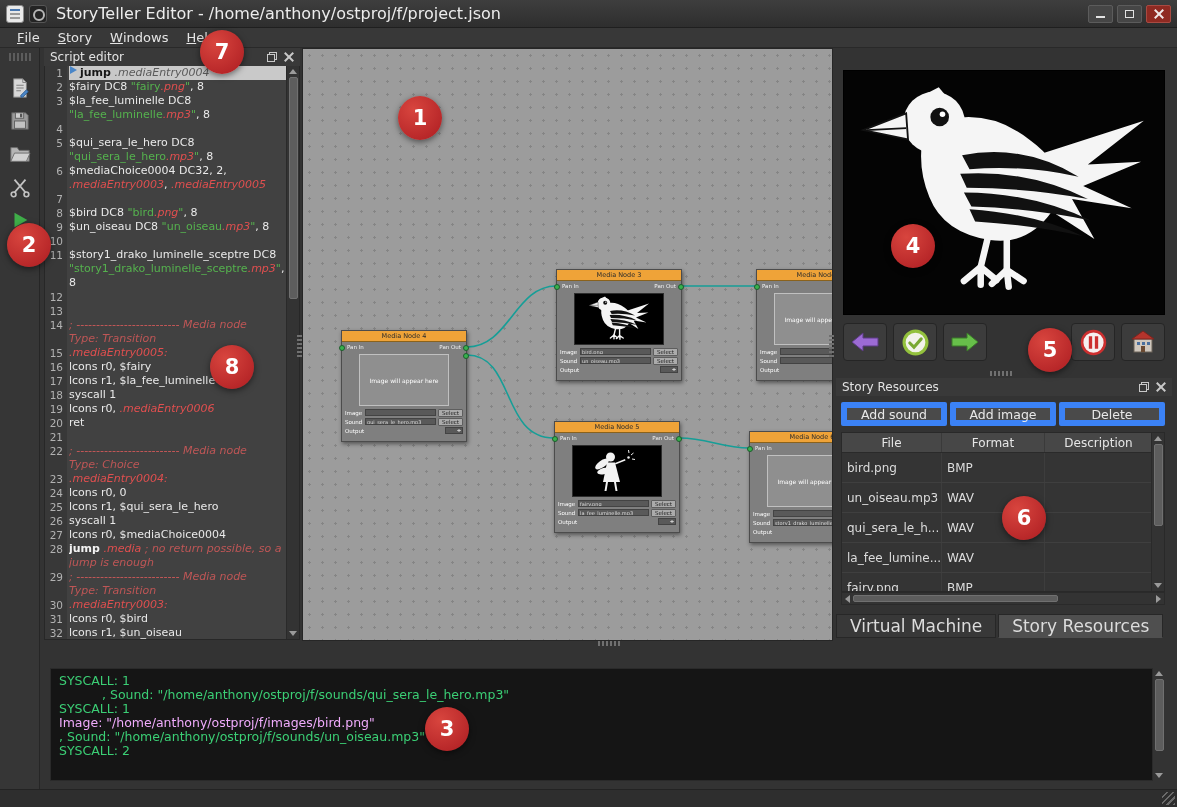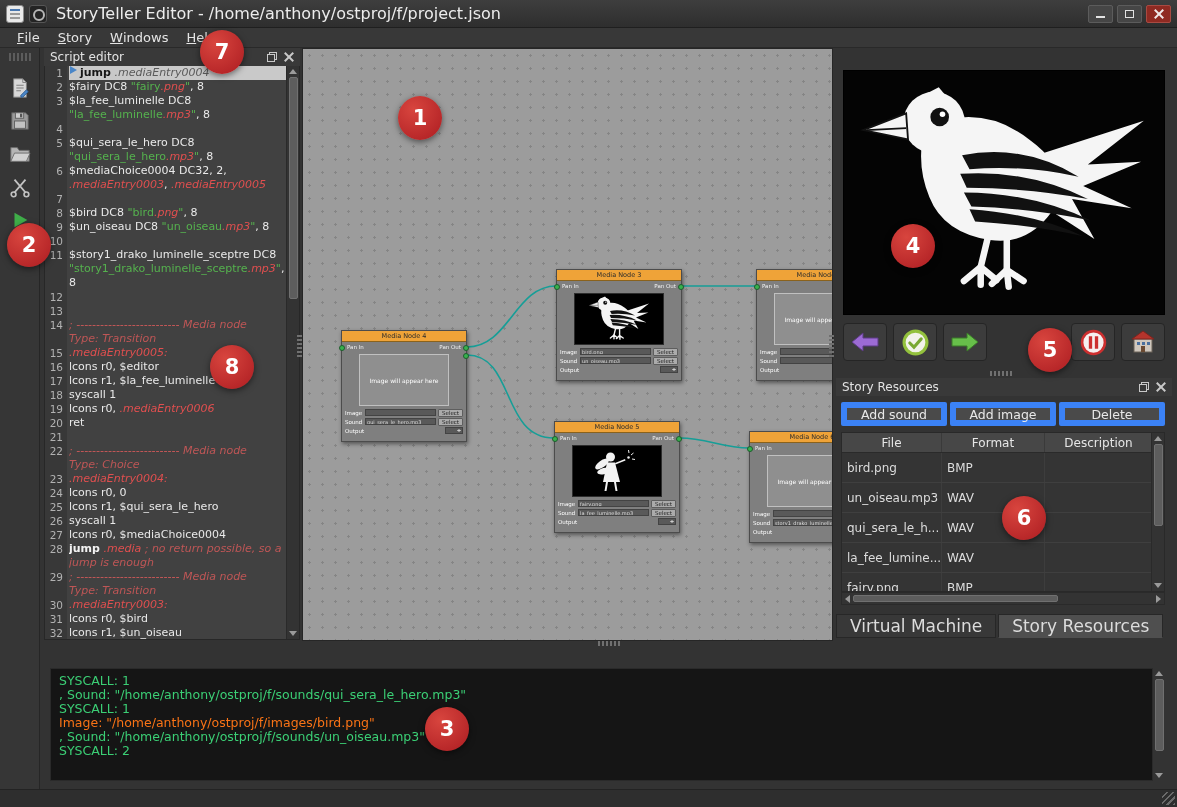--- a/index.html
+++ b/index.html
@@ -340,21 +340,21 @@
         <div class="crow"><span class="p">$un_oiseau DC8 </span><span class="s">"un_oiseau</span><span class="l">.mp3</span><span class="s">"</span><span class="p">, 8</span></div>
         <div class="crow"></div>
         <div class="crow"><span class="p">$story1_drako_luminelle_sceptre DC8</span></div>
         <div class="crow"><span class="s">"story1_drako_luminelle_sceptre</span><span class="l">.mp3</span><span class="s">"</span><span class="p">,</span></div>
         <div class="crow"><span class="p">8</span></div>
         <div class="crow"></div>
         <div class="crow"></div>
         <div class="crow"><span class="c">; -------------------------- Media node</span></div>
         <div class="crow"><span class="c">Type: Transition</span></div>
         <div class="crow"><span class="l">.mediaEntry0005:</span></div>
-        <div class="crow"><span class="p">lcons r0, $editor</span></div>
+        <div class="crow"><span class="p">lcons r0, $fairy</span></div>
         <div class="crow"><span class="p">lcons r1, $la_fee_luminelle</span></div>
         <div class="crow"><span class="p">syscall 1</span></div>
         <div class="crow"><span class="p">lcons r0, </span><span class="l">.mediaEntry0006</span></div>
         <div class="crow"><span class="p">ret</span></div>
         <div class="crow"></div>
         <div class="crow"><span class="c">; -------------------------- Media node</span></div>
         <div class="crow"><span class="c">Type: Choice</span></div>
         <div class="crow"><span class="l">.mediaEntry0004:</span></div>
         <div class="crow"><span class="p">lcons r0, 0</span></div>
         <div class="crow"><span class="p">lcons r1, $qui_sera_le_hero</span></div>
@@ -617,23 +617,23 @@
     <span class="sb-right"></span>
   </div>
   <div id="res-tabs">
     <span class="dtab">Virtual Machine</span>
     <span class="dtab active">Story Resources</span>
   </div>
 
   <div id="logs-body">
     <div id="logs-lines">
         <div class="logline" style="color: rgb(59, 207, 117);">SYSCALL: 1</div>
-        <div class="logline" style="color: rgb(59, 207, 117);">, Sound: "/home/anthony/ostproj/f/sounds/qui_sera_le_hero.mp3"</div>
+        <div class="logline" style="color: rgb(59, 207, 117); margin-left: 43px;">, Sound: "/home/anthony/ostproj/f/sounds/qui_sera_le_hero.mp3"</div>
         <div class="logline" style="color: rgb(59, 207, 117);">SYSCALL: 1</div>
-        <div class="logline" style="color: #f97316;">Image: "/home/anthony/ostproj/f/images/bird.png"</div>
+        <div class="logline" style="color: #f0abfc;">Image: "/home/anthony/ostproj/f/images/bird.png"</div>
         <div class="logline" style="color: rgb(59, 207, 117);">, Sound: "/home/anthony/ostproj/f/sounds/un_oiseau.mp3"</div>
         <div class="logline" style="color: rgb(59, 207, 117);">SYSCALL: 2</div>
       </div>
   </div>
   <div class="vscroll abs" id="logs-scroll">
     <span class="sb-up"></span>
     <span class="sb-thumb" style="height:72px"></span>
     <span class="sb-space"></span>
     <span class="sb-down"></span>
   </div>

